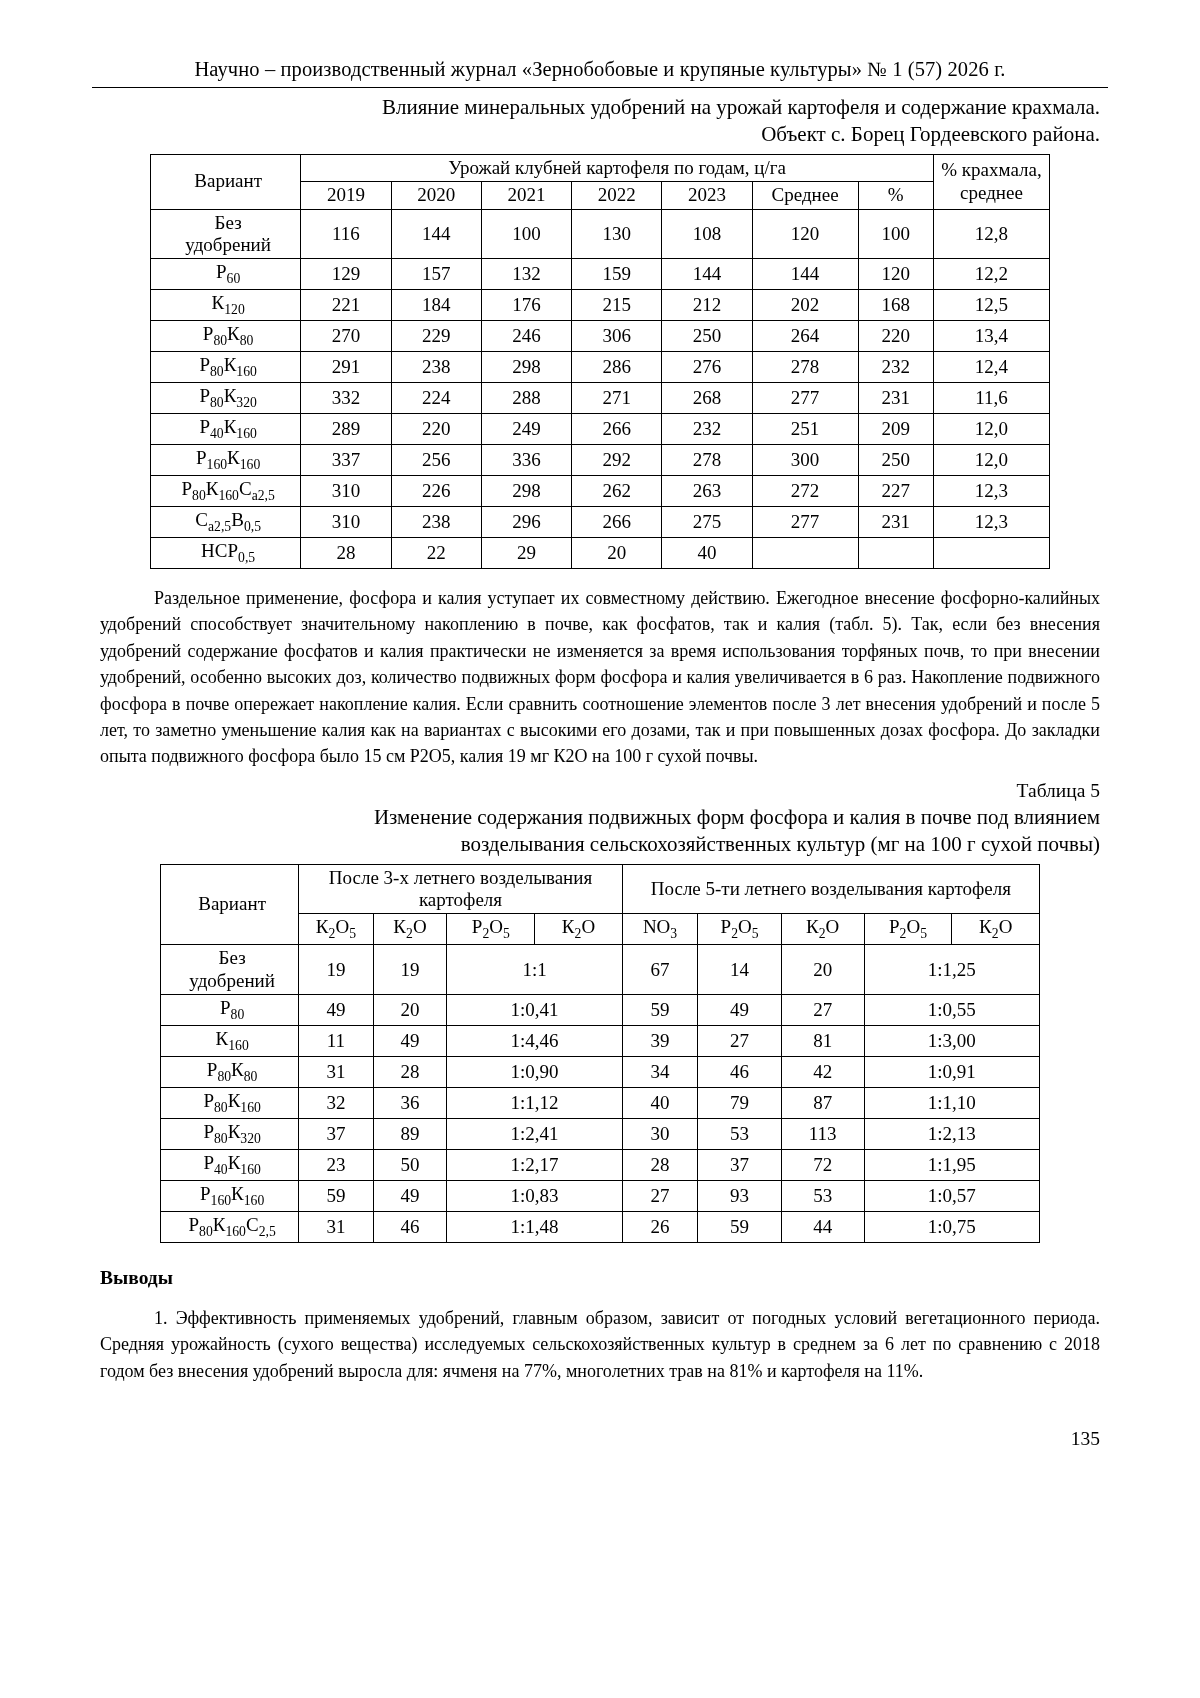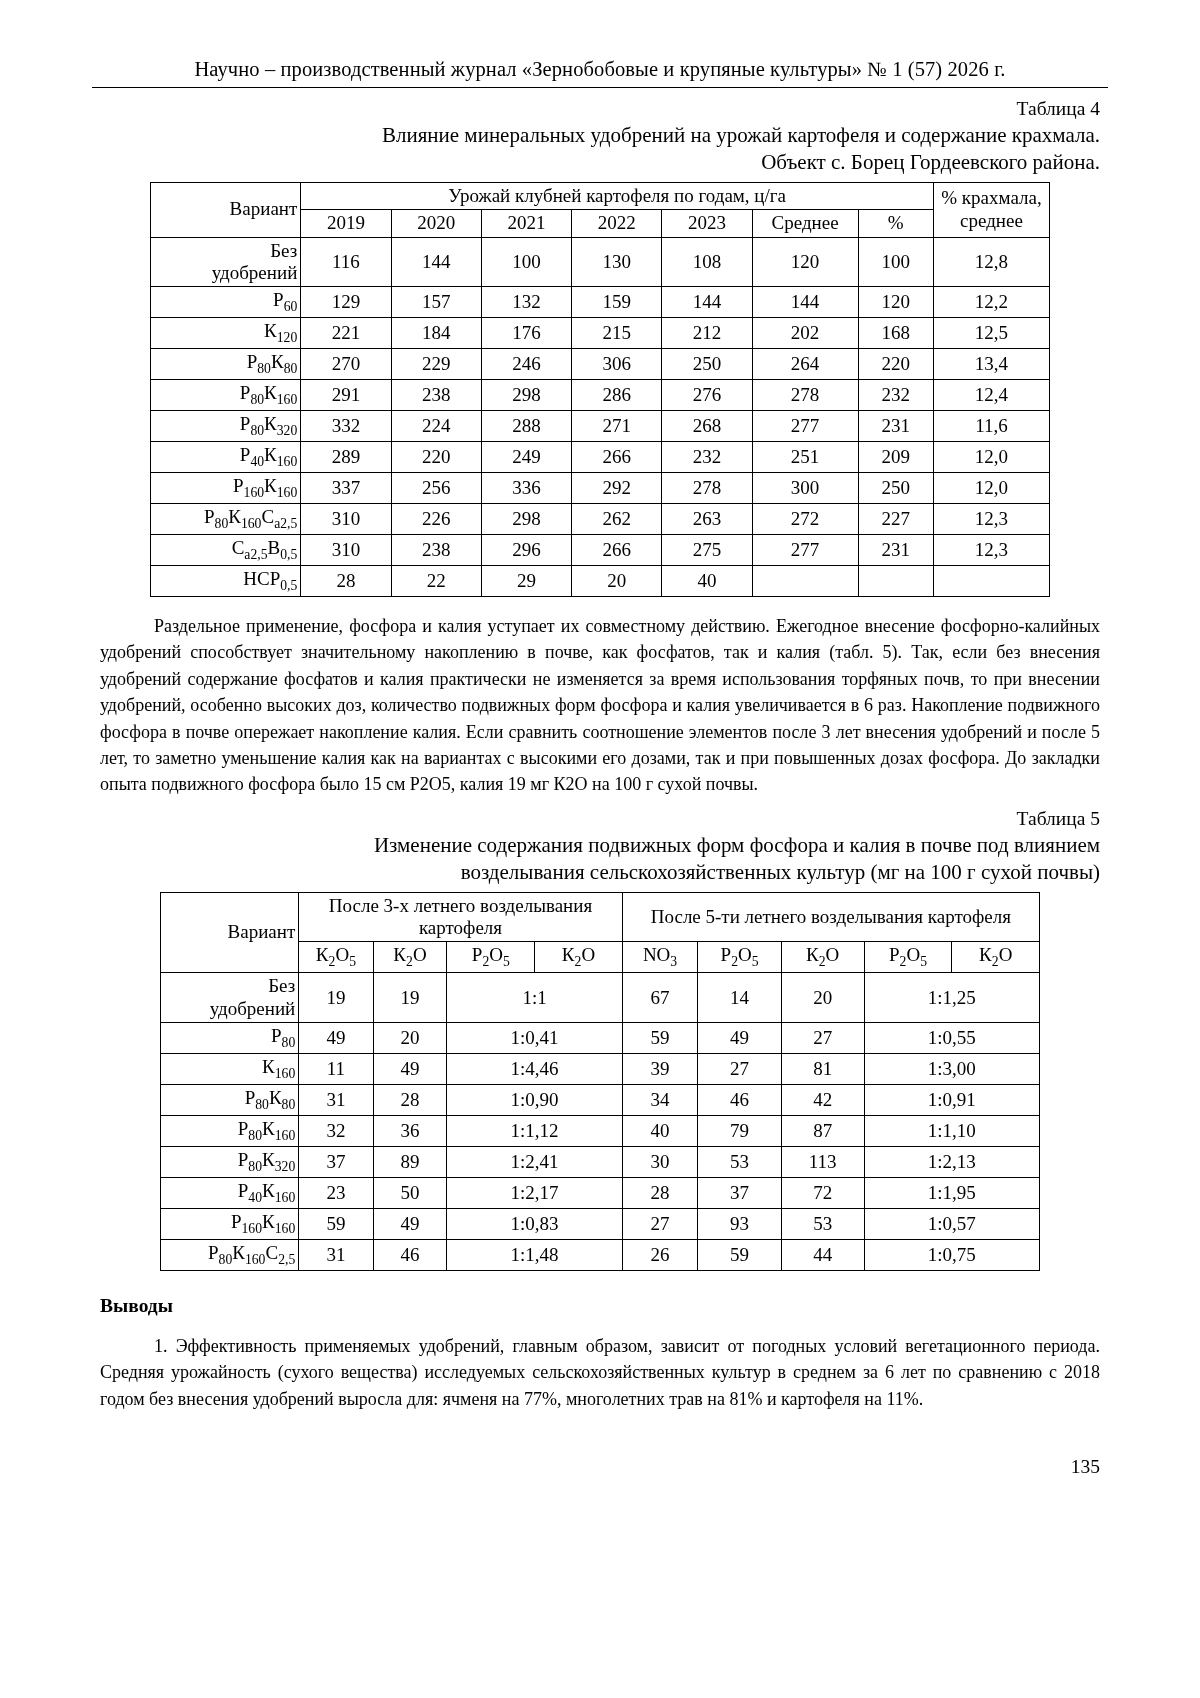--- a/index.html
+++ b/index.html
@@ -52,21 +52,21 @@
   th, td {
     border: 1.4px solid #000;
     text-align: center;
     vertical-align: middle;
     padding: 2px 3px;
     line-height: 1.18;
     font-weight: normal;
   }
   th.hdr { font-size: 19px; }
   td.var, th.var {
-    text-align: right;
+    text-align: center;
     padding-left: 8px;
   }
   .t1 td.var { width: 140px; }
   .t2 td.var { width: 130px; }
   sub { font-size: 0.72em; }
   p.body {
     font-size: 18px;
     line-height: 1.47;
     text-align: justify;
     text-indent: 54px;
@@ -85,21 +85,20 @@
     margin-top: 44px;
   }
 </style>
 </head>
 <body>
 
 <div class="page">
 
   <div class="journal-header">Научно – производственный журнал «Зернобобовые и крупяные культуры» № 1 (57) 2026 г.</div>
 
-  <div class="table-number">Таблица 4</div>
   <div class="table-title">
     <div>Влияние минеральных удобрений на урожай картофеля и содержание крахмала.</div>
     <div>Объект с. Борец Гордеевского района.</div>
   </div>
 
   <table class="t1">
     <thead>
       <tr>
         <th class="var hdr" rowspan="2">Вариант</th>
         <th class="hdr" colspan="7">Урожай клубней картофеля по годам, ц/га</th>

